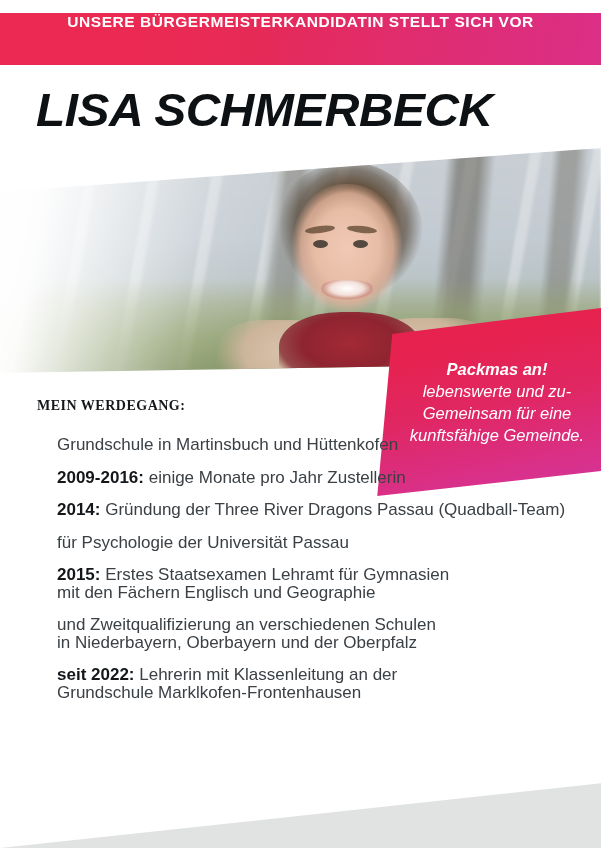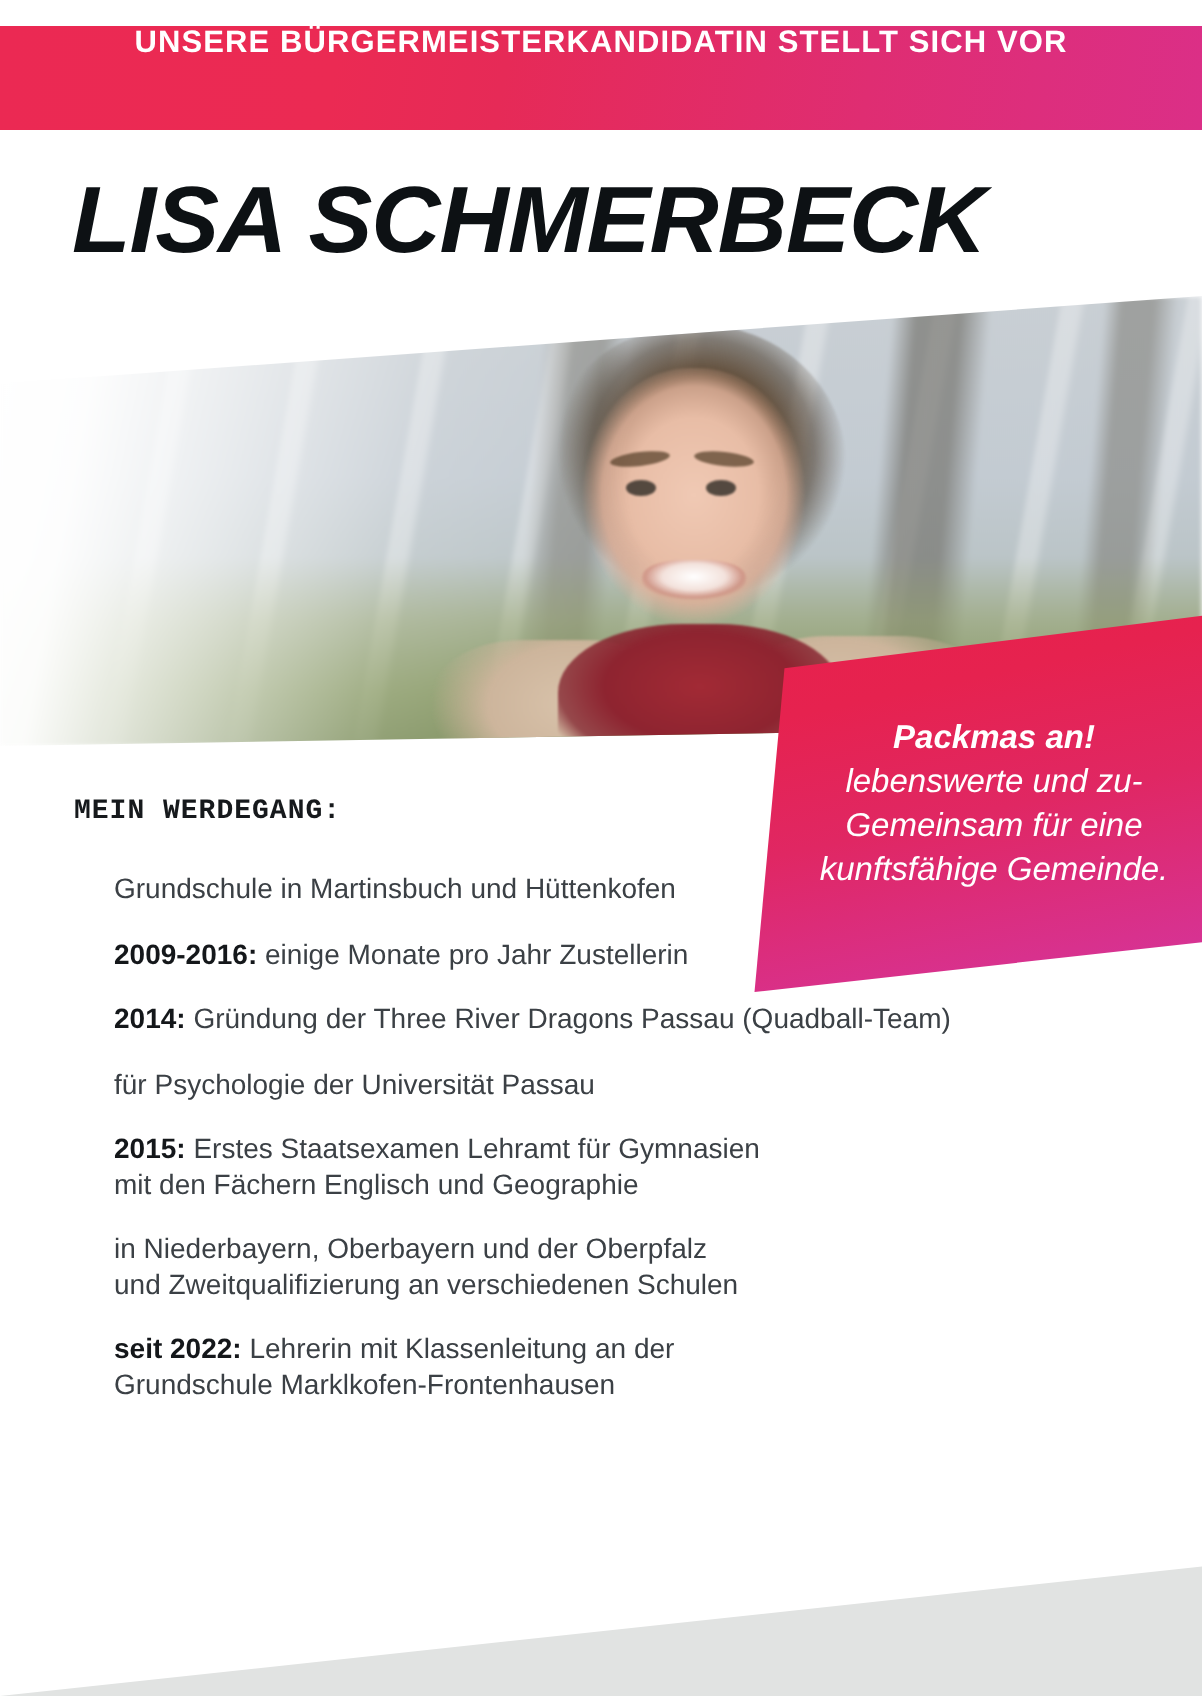--- a/index.html
+++ b/index.html
@@ -198,35 +198,35 @@
   
   .cv-heading {
     position: absolute;
     left: 37px;
     top: 398px;
     color: #16191c;
     font-size: 14px;
     font-weight: 800;
     letter-spacing: 0.5px;
     text-transform: uppercase;
-    font-family: Liberation Mono, monospace;
+    font-family: Liberation Serif, serif;
   }
   .cv-list {
     position: absolute;
     left: 57px;
     top: 436px;
     width: 420px;
   }
   .cv-entry {
     margin-bottom: 15px;
   }
   .cv-entry:last-child { margin-bottom: 14px; }
   .cv-line {
     color: #3b4045;
-    font-size: 14px;
+    font-size: 17px;
     line-height: 17.5px;
     font-family: "Liberation Sans", sans-serif;
     white-space: nowrap;
   }
   .cv-line b {
     color: #14171a;
     font-weight: 700;
   }
 
   
@@ -289,22 +289,22 @@
         <div class="cv-line"><b>2014:</b><span> Gründung der Three River Dragons Passau (Quadball-Team)</span></div>
       </div>
       <div class="cv-entry">
         <div class="cv-line"><span>für Psychologie der Universität Passau</span></div>
       </div>
       <div class="cv-entry">
         <div class="cv-line"><b>2015:</b><span> Erstes Staatsexamen Lehramt für Gymnasien</span></div>
         <div class="cv-line"><span>mit den Fächern Englisch und Geographie</span></div>
       </div>
       <div class="cv-entry">
+        <div class="cv-line"><span>und Zweitqualifizierung an verschiedenen Schulen</span></div>
         <div class="cv-line"><span>in Niederbayern, Oberbayern und der Oberpfalz</span></div>
-        <div class="cv-line"><span>und Zweitqualifizierung an verschiedenen Schulen</span></div>
       </div>
       <div class="cv-entry">
         <div class="cv-line"><b>seit 2022:</b><span> Lehrerin mit Klassenleitung an der</span></div>
         <div class="cv-line"><span>Grundschule Marklkofen-Frontenhausen</span></div>
       </div>
     </div>
 
   <div class="bottom-wedge"></div>
 
 </div>

